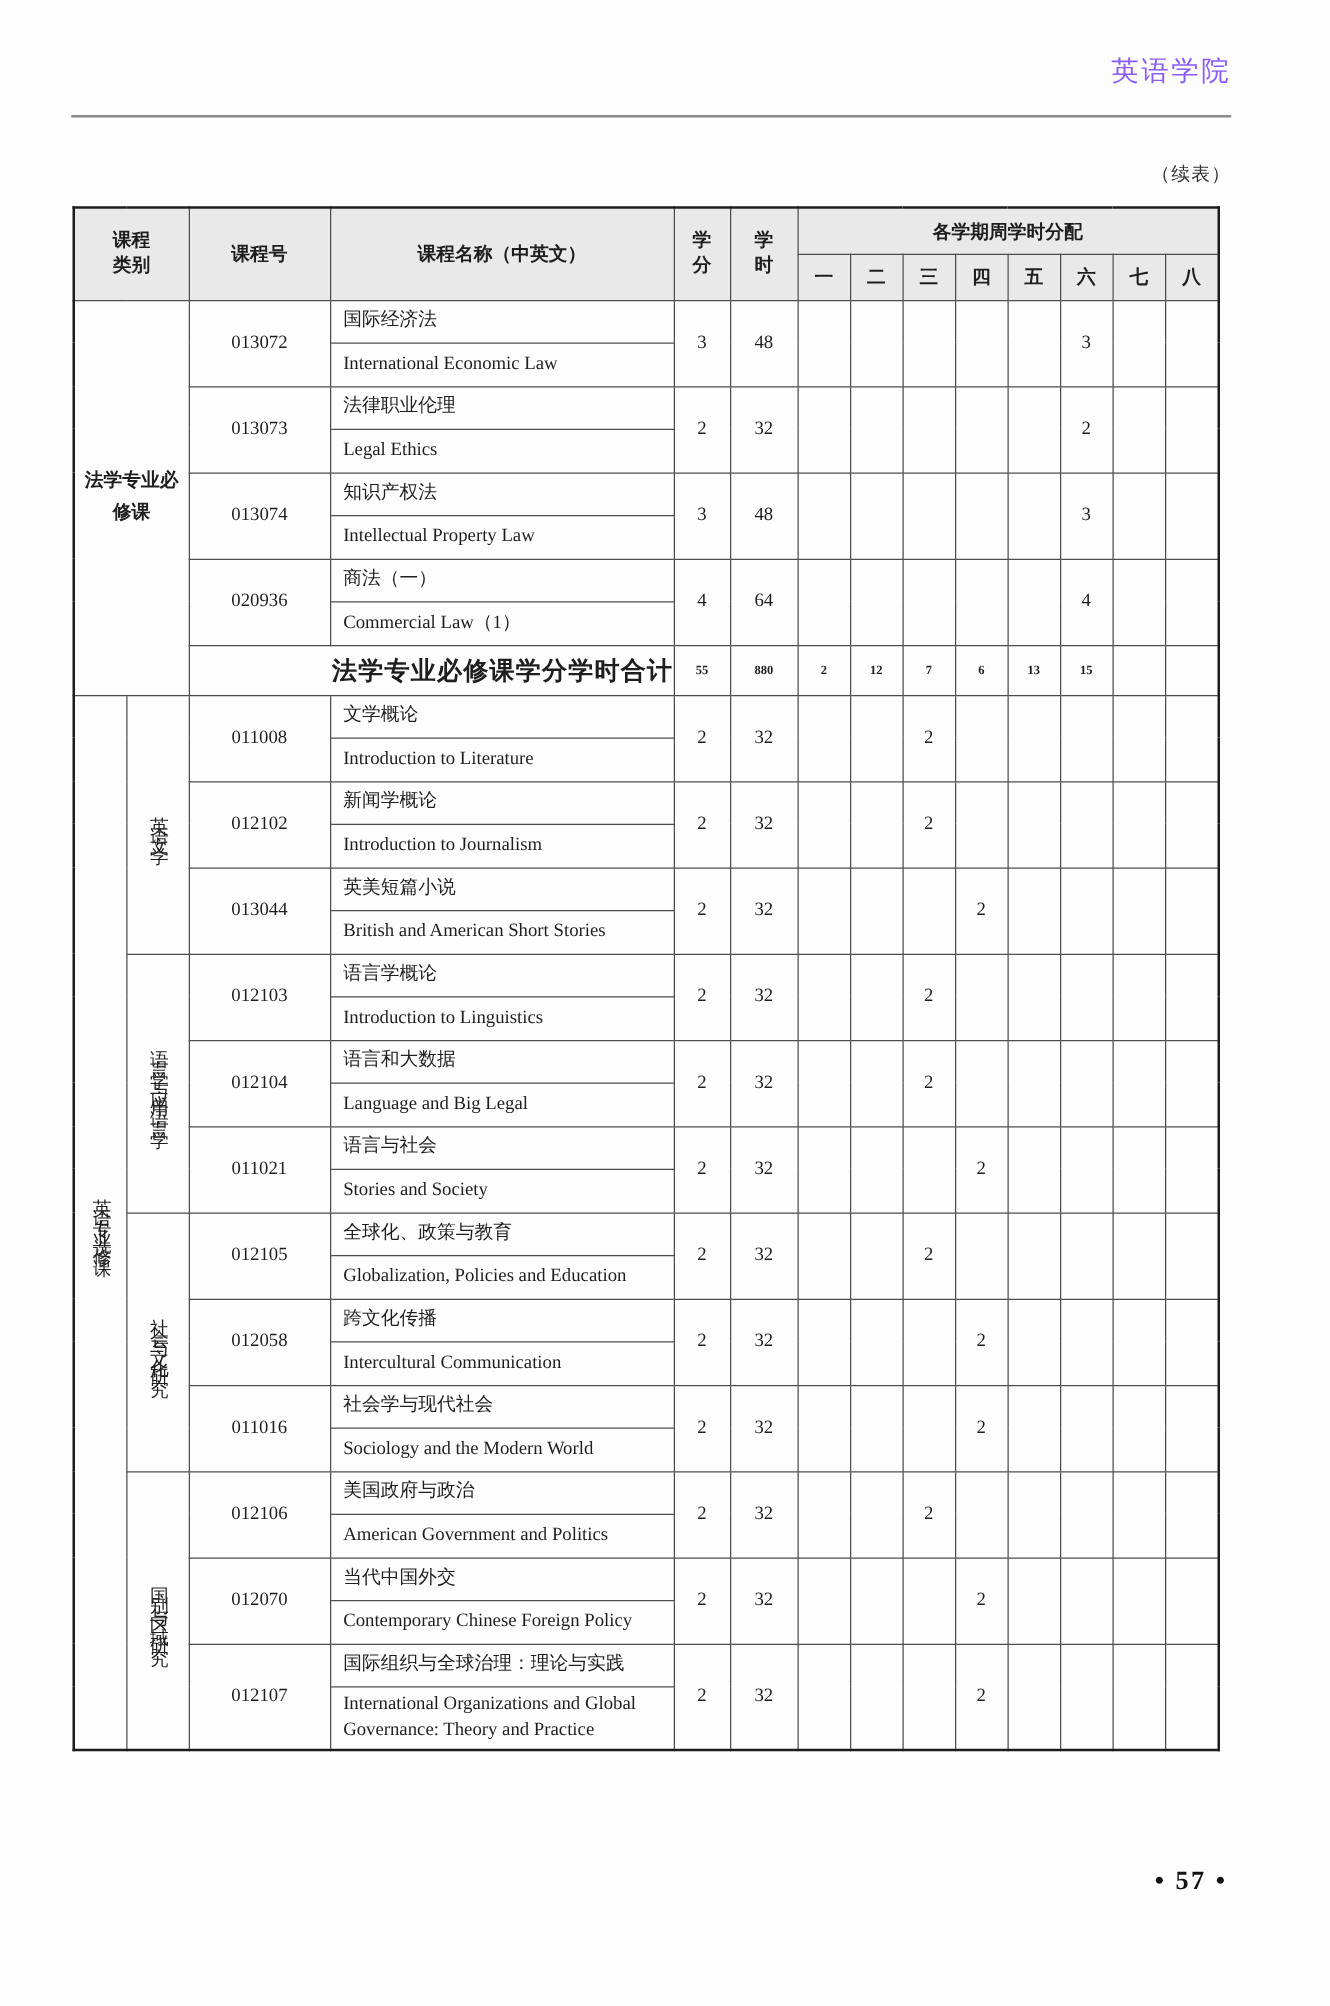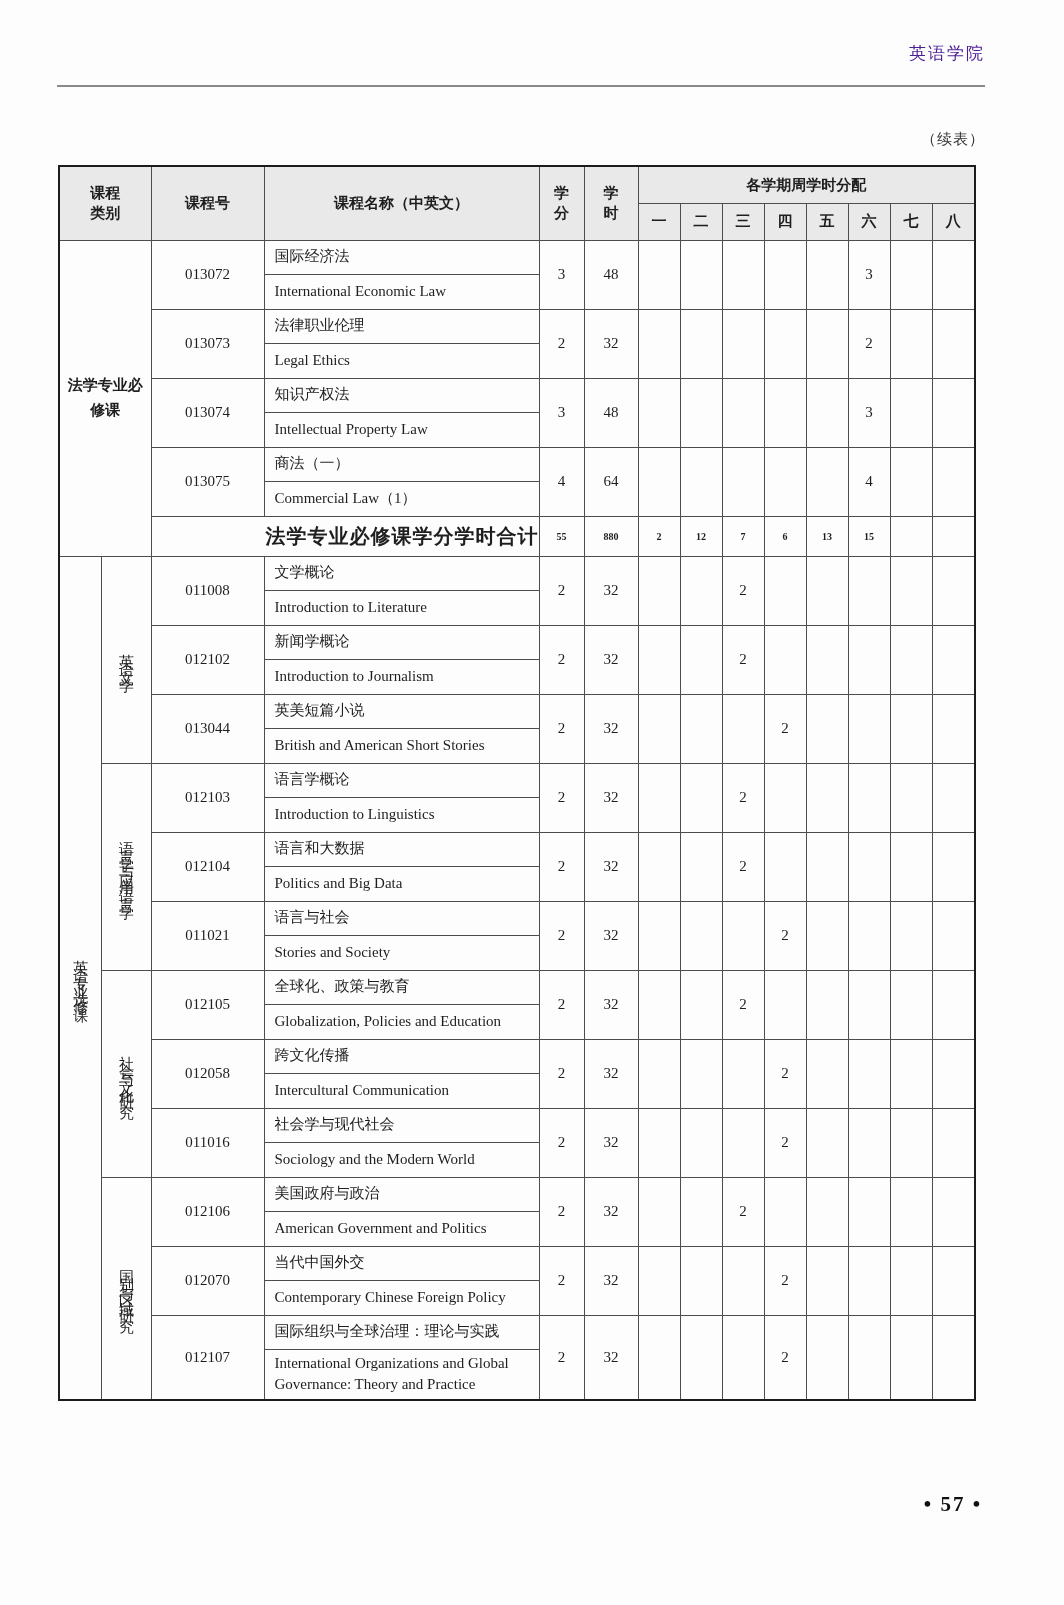--- a/index.html
+++ b/index.html
@@ -8,21 +8,21 @@
     position:relative; width:1064px; height:1605px; background:#fdfdfd;
     font-family:"Liberation Serif","DejaVu Serif",serif; color:#222;
     overflow:hidden;
   }
   .doc-header {
     position:absolute; top:42px; left:57px; right:79px;
     text-align:right; padding-bottom:20px; border-bottom:2px solid #8a8a8a;
   }
   .doc-header .title {
     font-family:"Liberation Sans","DejaVu Sans",sans-serif;
-    font-size:17px; color:#4c1d95; letter-spacing:2px;
+    font-size:22px; color:#8b5cf6; letter-spacing:2px;
   }
   .continued-note {
     position:absolute; top:130px; right:79px; font-size:15px; color:#333; letter-spacing:1px;
   }
   table.course-table {
     position:absolute; top:165px; left:58px; width:917px;
     border-collapse:collapse; table-layout:fixed;
     border:2px solid #1c1c1c;
   }
   .course-table th, .course-table td {
@@ -163,21 +163,21 @@
           <td class="num-cell" rowspan="2"></td>
           <td class="num-cell" rowspan="2"></td>
           <td class="num-cell" rowspan="2">3</td>
           <td class="num-cell" rowspan="2"></td>
           <td class="num-cell" rowspan="2"></td>
         </tr>
         <tr class="r-en">
           <td class="name-cell">Intellectual Property Law</td>
         </tr>
         <tr class="r-zh">
-          <td class="no-cell" rowspan="2">013075</td>
+          <td class="no-cell" rowspan="2">020936</td>
           <td class="name-cell">商法（一）</td>
           <td class="num-cell" rowspan="2">4</td>
           <td class="num-cell" rowspan="2">64</td>
           <td class="num-cell" rowspan="2"></td>
           <td class="num-cell" rowspan="2"></td>
           <td class="num-cell" rowspan="2"></td>
           <td class="num-cell" rowspan="2"></td>
           <td class="num-cell" rowspan="2"></td>
           <td class="num-cell" rowspan="2">4</td>
           <td class="num-cell" rowspan="2"></td>
@@ -278,21 +278,21 @@
           <td class="num-cell" rowspan="2"></td>
           <td class="num-cell" rowspan="2"></td>
           <td class="num-cell" rowspan="2">2</td>
           <td class="num-cell" rowspan="2"></td>
           <td class="num-cell" rowspan="2"></td>
           <td class="num-cell" rowspan="2"></td>
           <td class="num-cell" rowspan="2"></td>
           <td class="num-cell" rowspan="2"></td>
         </tr>
         <tr class="r-en">
-          <td class="name-cell">Politics and Big Data</td>
+          <td class="name-cell">Language and Big Legal</td>
         </tr>
         <tr class="r-zh">
           <td class="no-cell" rowspan="2">011021</td>
           <td class="name-cell">语言与社会</td>
           <td class="num-cell" rowspan="2">2</td>
           <td class="num-cell" rowspan="2">32</td>
           <td class="num-cell" rowspan="2"></td>
           <td class="num-cell" rowspan="2"></td>
           <td class="num-cell" rowspan="2"></td>
           <td class="num-cell" rowspan="2">2</td>

